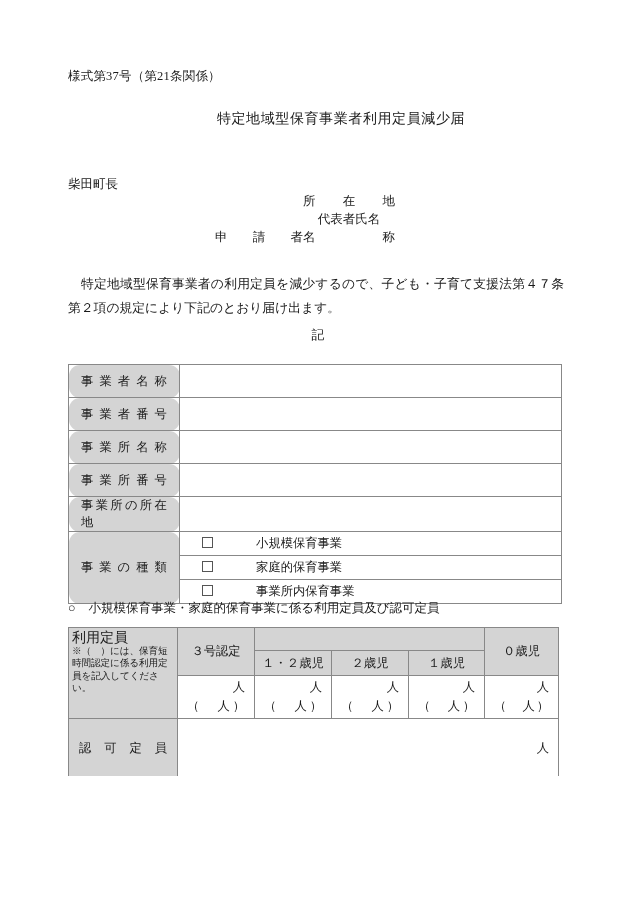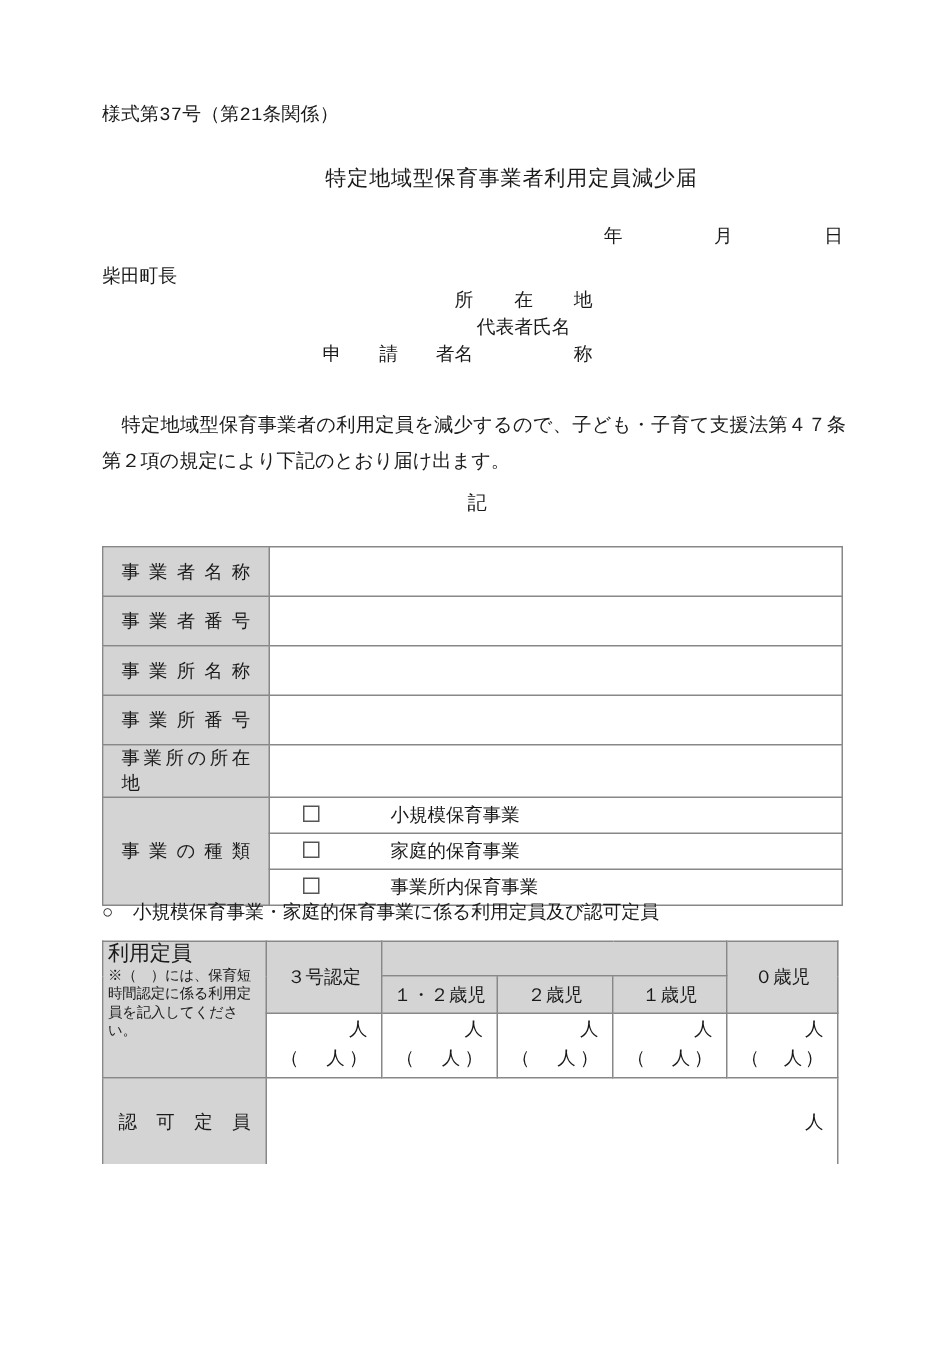--- a/index.html
+++ b/index.html
@@ -14,21 +14,20 @@
     font-family: "Liberation Serif", "DejaVu Serif", serif;
     color: #1a1a1a;
     -webkit-font-smoothing: antialiased;
   }
   .page {
     position: absolute;
     inset: 0;
     width: 630px;
     height: 776px;
     overflow: hidden;
-    font-family: Liberation Mono, monospace;
   }
 
   
   .form-no {
     position: absolute;
     left: 68px;
     top: 68px;
     font-size: 12.5px;
     letter-spacing: 0.2px;
     white-space: nowrap;
@@ -140,21 +139,21 @@
     letter-spacing: 0.2px;
   }
 
   
   .tbl-info {
     position: absolute;
     left: 68px;
     top: 364px;
     width: 494px;
   }
-  .tbl-info td { height: 32px; }
+  .tbl-info td { height: 32px; border-radius: 11px; }
   .tbl-info td.label { width: 110px; }
   .tbl-info td.value { background: #fff; }
 
   .opt-cell {
     height: 23px !important;
     padding-left: 22px;
     white-space: nowrap;
   }
   .checkbox {
     display: inline-block;
@@ -242,27 +241,20 @@
 </style>
 </head>
 <body>
 
 <div class="page">
 
   <div class="form-no">様式第37号（第21条関係）</div>
 
   <div class="doc-title">特定地域型保育事業者利用定員減少届</div>
 
-  <div class="date-line">
-    <span>年</span>
-    <span class="gap-a"></span>
-    <span>月</span>
-    <span class="gap-b"></span>
-    <span>日</span>
-  </div>
 
   <div class="addressee">柴田町長</div>
 
   <div class="applicant">
     <div class="row">
       <span class="lead blank">申請者</span>
       <span class="field">所在地</span>
     </div>
     <div class="row">
       <span class="lead blank">申請者</span>

